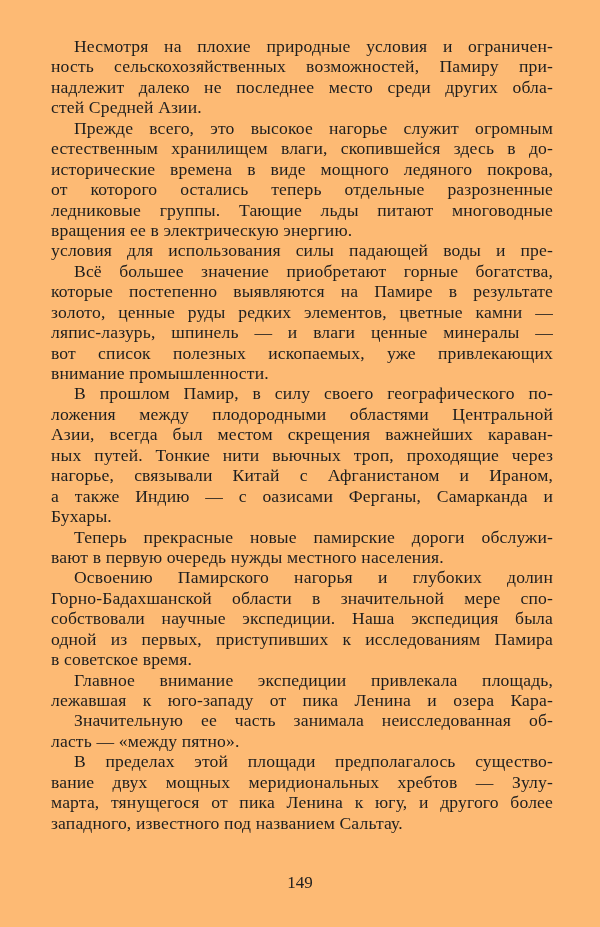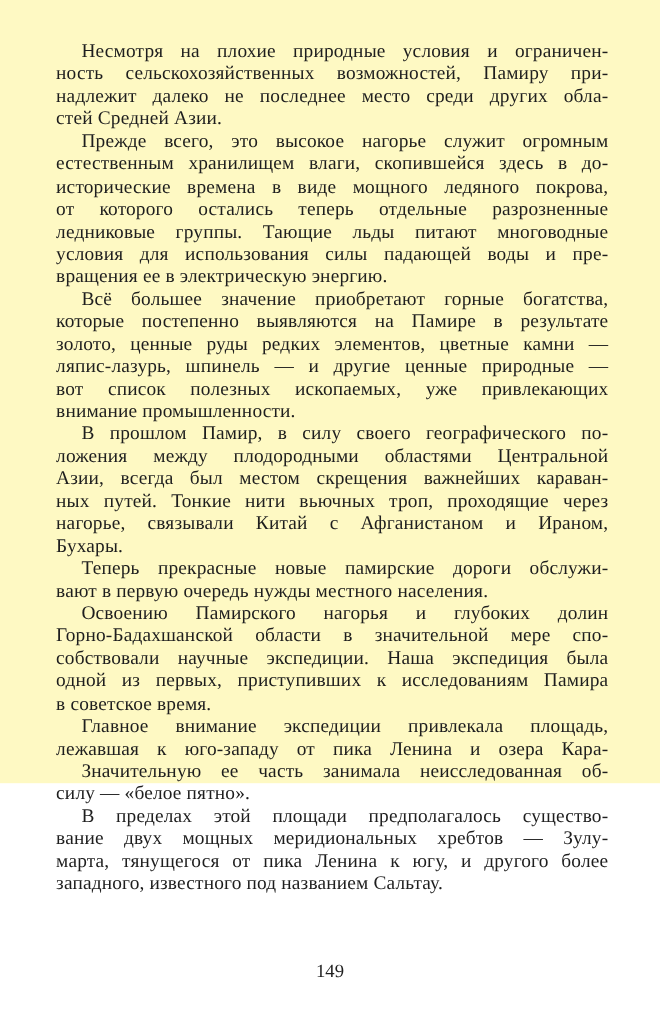--- a/index.html
+++ b/index.html
@@ -11,22 +11,22 @@
     width: 600px;
     height: 927px;
     position: relative;
     overflow: hidden;
     font-family: "Liberation Serif", "DejaVu Serif", serif;
     color: #1e1e1e;
   }
   .page {
     position: absolute;
     left: 0; top: 0;
-    width: 600px; height: 712px;
-    background: #fef9c3;
+    width: 600px; height: 927px;
+    background: #fdba74;
   }
   .text-column {
     position: absolute;
     left: 51px;
     top: 36px;
     width: 502px;
   }
   .line {
     display: block;
     height: 20.45px;
@@ -64,39 +64,40 @@
       <span class="line">надлежит далеко не последнее место среди других обла-</span>
       <span class="line last">стей Средней Азии.</span>
     </div>
 
     <div>
       <span class="line indent">Прежде всего, это высокое нагорье служит огромным</span>
       <span class="line">естественным хранилищем влаги, скопившейся здесь в до-</span>
       <span class="line">исторические времена в виде мощного ледяного покрова,</span>
       <span class="line">от которого остались теперь отдельные разрозненные</span>
       <span class="line">ледниковые группы. Тающие льды питают многоводные</span>
+      <span class="line last">вращения ее в электрическую энергию.</span>
       <span class="line">условия для использования силы падающей воды и пре-</span>
-      <span class="line last">вращения ее в электрическую энергию.</span>
     </div>
 
     <div>
       <span class="line indent">Всё большее значение приобретают горные богатства,</span>
       <span class="line">которые постепенно выявляются на Памире в результате</span>
       <span class="line">золото, ценные руды редких элементов, цветные камни —</span>
-      <span class="line">ляпис-лазурь, шпинель — и другие ценные природные —</span>
+      <span class="line">ляпис-лазурь, шпинель — и влаги ценные минералы —</span>
       <span class="line">вот список полезных ископаемых, уже привлекающих</span>
       <span class="line last">внимание промышленности.</span>
     </div>
 
     <div>
       <span class="line indent">В прошлом Памир, в силу своего географического по-</span>
       <span class="line">ложения между плодородными областями Центральной</span>
       <span class="line">Азии, всегда был местом скрещения важнейших караван-</span>
       <span class="line">ных путей. Тонкие нити вьючных троп, проходящие через</span>
       <span class="line">нагорье, связывали Китай с Афганистаном и Ираном,</span>
+      <span class="line">а также Индию — с оазисами Ферганы, Самарканда и</span>
       <span class="line last">Бухары.</span>
     </div>
 
     <div>
       <span class="line indent">Теперь прекрасные новые памирские дороги обслужи-</span>
       <span class="line last">вают в первую очередь нужды местного населения.</span>
     </div>
 
     <div>
       <span class="line indent">Освоению Памирского нагорья и глубоких долин</span>
@@ -106,21 +107,21 @@
       <span class="line last">в советское время.</span>
     </div>
 
     <div>
       <span class="line indent">Главное внимание экспедиции привлекала площадь,</span>
       <span class="line">лежавшая к юго-западу от пика Ленина и озера Кара-</span>
     </div>
 
     <div>
       <span class="line indent">Значительную ее часть занимала неисследованная об-</span>
-      <span class="line last">силу — «белое пятно».</span>
+      <span class="line last">ласть — «между пятно».</span>
     </div>
 
     <div>
       <span class="line indent">В пределах этой площади предполагалось существо-</span>
       <span class="line">вание двух мощных меридиональных хребтов — Зулу-</span>
       <span class="line">марта, тянущегося от пика Ленина к югу, и другого более</span>
       <span class="line last">западного, известного под названием Сальтау.</span>
     </div>
 
   </div>

